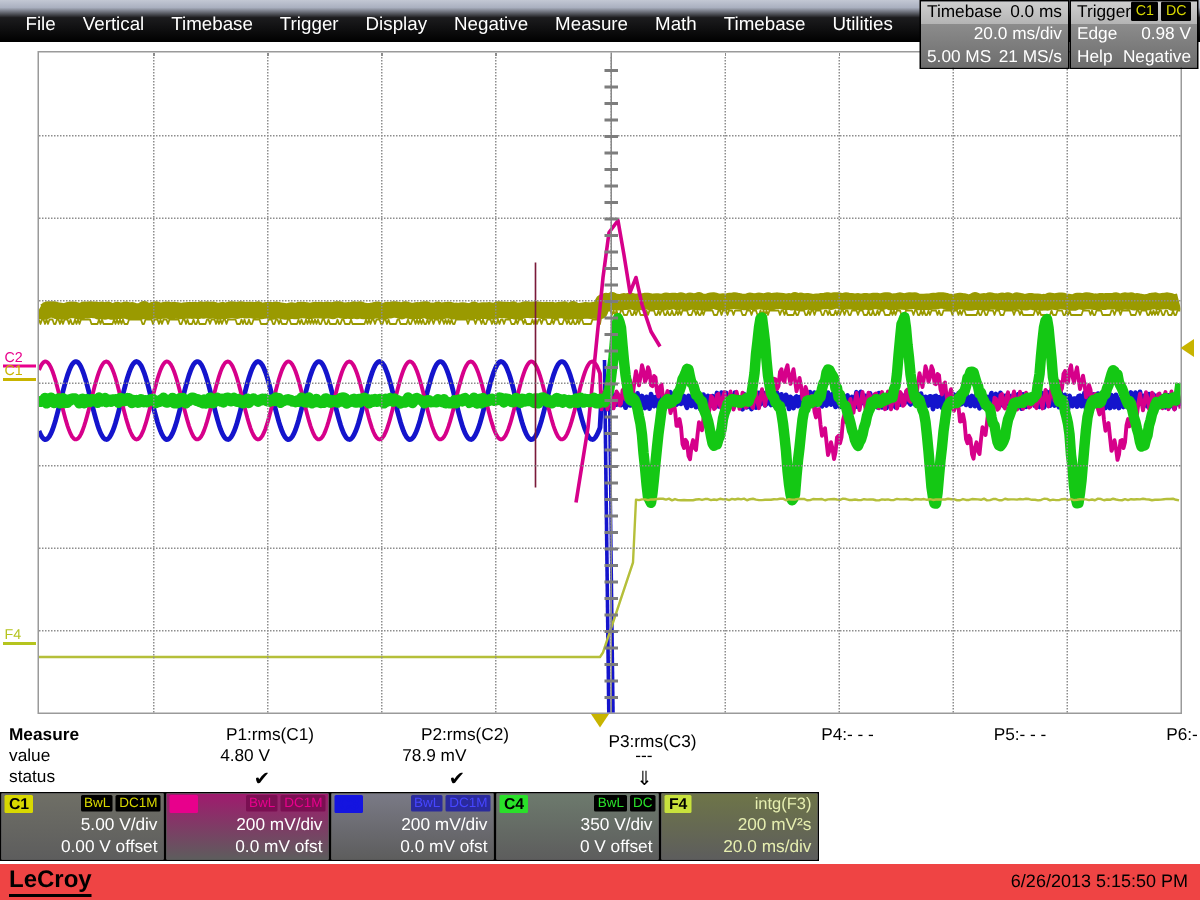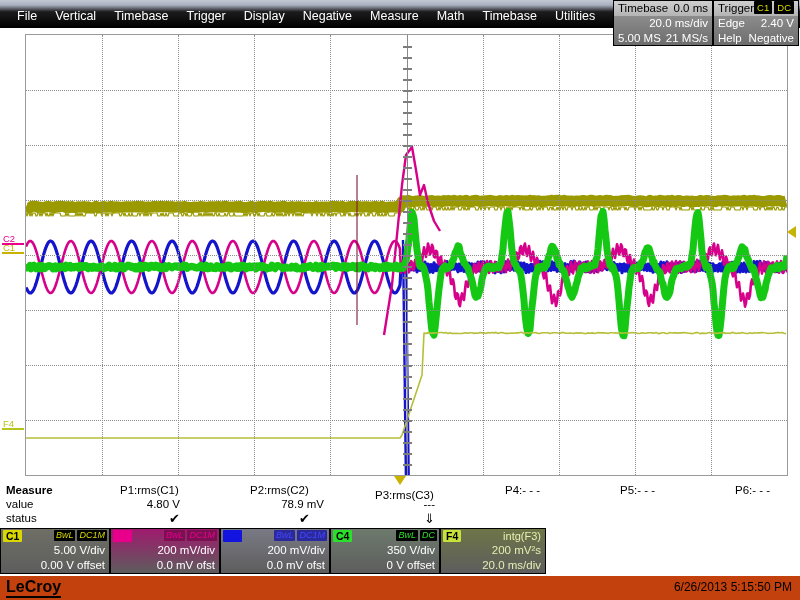--- a/index.html
+++ b/index.html
@@ -37,48 +37,48 @@
   
   #trigpos{position:absolute;width:0;height:0;
     border-left:6px solid transparent;border-right:6px solid transparent;
     border-top:9px solid #c8b400;}
 
   
   #measure{position:absolute;left:0;top:484px;width:800px;height:42px;color:#000;}
   #measure .row{position:absolute;left:0;width:800px;height:14px;font-size:11.5px;}
   #measure .lbl{position:absolute;left:6px;font-size:11.5px;}
   #measure .lbl.b{font-weight:bold;}
-  .pcol{position:absolute;width:120px;text-align:left;font-size:11.5px;}
+  .pcol{position:absolute;width:120px;text-align:center;font-size:11.5px;}
   .pval{position:absolute;width:120px;text-align:right;font-size:11.5px;}
 
   
   #descs{position:absolute;left:0;top:528px;height:48px;}
   .desc{position:absolute;top:0;height:46px;box-sizing:border-box;
         border:1px solid #000;padding:0;overflow:hidden;}
   .desc .hdr{position:relative;height:14px;}
   .desc .tag{position:absolute;left:2px;top:1px;font-size:10.5px;font-weight:bold;
              line-height:12px;padding:0 3px;border-radius:1px;}
   .desc .flags{position:absolute;right:2px;top:1px;font-size:9px;line-height:11px;
                display:flex;gap:2px;}
-  .desc .flags span{padding:0 2px;border-radius:1px;font-style:italic;}
+  .desc .flags span{padding:0 2px;border-radius:1px;}
   .desc .l2,.desc .l3{text-align:right;font-size:11.5px;line-height:15px;
                       padding-right:4px;color:#fff;}
 
   
   .rbox{position:absolute;top:0;height:46px;box-sizing:border-box;border:1px solid #000;
         background:linear-gradient(to bottom,#9c9c9c 0%,#8a8a8a 38%,#6d6d6d 100%);
         color:#fff;font-size:11.5px;overflow:hidden;}
   .rbox .r{position:relative;height:15px;line-height:15px;}
   .rbox .r .a{position:absolute;left:4px;}
   .rbox .r .b{position:absolute;right:4px;}
   .rbox .hd{background:linear-gradient(to bottom,#cfcfcf,#b4b4b4);color:#000;
             font-weight:normal;}
 
   
-  #footer{position:absolute;left:0;top:576px;width:800px;height:24px;background:#c2410c;}
+  #footer{position:absolute;left:0;top:576px;width:800px;height:24px;background:#ef4444;}
   #logo{position:absolute;left:6px;top:2px;font-size:16px;font-weight:bold;
         color:#000;border-bottom:2px solid #000;padding-bottom:0px;line-height:18px;}
   #stamp{position:absolute;right:8px;top:4px;font-size:12px;color:#000;}
   .check{font-size:13px;}
 </style>
 </head>
 <body>
 
 <div id="menubar">
     <div class="mi">File</div>
@@ -185,21 +185,21 @@
     <span class="lbl">value</span>
   </div>
   <div class="row" style="top:28px">
     <span class="lbl">status</span>
   </div>
   <div id="measure-cols">
       <div class="pcol" style="left: 120px; top: 0px;">P1:rms(C1)</div>
       <div class="pval" style="left: 60px; top: 14px;">4.80 V</div>
       <div class="pval check" style="left: 60px; top: 27px;">✔</div>
       <div class="pcol" style="left: 250px; top: 0px;">P2:rms(C2)</div>
-      <div class="pval" style="left: 204px; top: 14px;">78.9 mV</div>
+      <div class="pval" style="left: 191px; top: 14px;">78.9 mV</div>
       <div class="pval check" style="left: 190px; top: 27px;">✔</div>
       <div class="pcol" style="left: 375px; top: 5px;">P3:rms(C3)</div>
       <div class="pval" style="left: 315px; top: 14px;">---</div>
       <div class="pval check" style="left: 315px; top: 27px;">⇓</div>
       <div class="pcol" style="left: 505px; top: 0px;">P4:- - -</div>
       <div class="pval" style="left: 445px; top: 14px;"></div>
       <div class="pcol" style="left: 620px; top: 0px;">P5:- - -</div>
       <div class="pval" style="left: 560px; top: 14px;"></div>
       <div class="pcol" style="left: 735px; top: 0px;">P6:- - -</div>
       <div class="pval" style="left: 675px; top: 14px;"></div>
@@ -278,21 +278,21 @@
 <div class="rbox" id="trig-box" style="left:713px;width:86px">
   <div class="r hd">
     <span class="a">Trigger</span>
     <span class="b" style="display:flex;gap:2px;">
       <span style="background:#000;color:#d8d800;padding:0 3px;font-size:9.5px;line-height:13px;border-radius:1px;">C1</span>
       <span style="background:#000;color:#d8d800;padding:0 3px;font-size:9.5px;line-height:13px;border-radius:1px;">DC</span>
     </span>
   </div>
   <div class="r">
     <span class="a">Edge</span>
-    <span class="b">2.40 V</span>
+    <span class="b">0.98 V</span>
   </div>
   <div class="r">
     <span class="a">Help</span>
     <span class="b">Negative</span>
   </div>
 </div>
 
 <div id="footer">
   <div id="logo">LeCroy</div>
   <div id="stamp">6/26/2013 5:15:50 PM</div>

